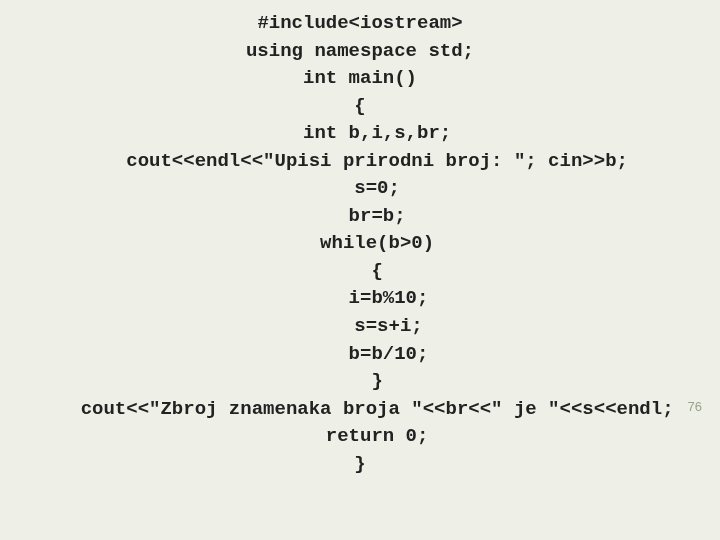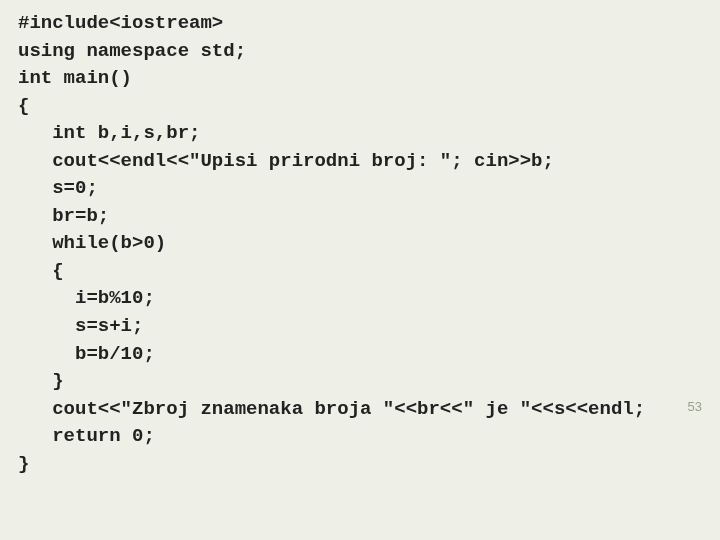--- a/index.html
+++ b/index.html
@@ -13,20 +13,21 @@
     font-weight: bold;
     color: #222;
     overflow: hidden;
   }
   .slide {
     position: relative;
     width: 720px;
     height: 424px;
     box-sizing: border-box;
     padding: 10px 18px 0 18px;
+    text-align: center;
   }
   .code {
     white-space: pre;
     line-height: 1.45;
   }
   .page-num {
     position: absolute;
     right: 18px;
     bottom: 10px;
     font-family: Arial, Helvetica, sans-serif;
@@ -49,14 +50,14 @@
    br=b;
    while(b&gt;0)
    {
      i=b%10;
      s=s+i;
      b=b/10;
    }
    cout&lt;&lt;"Zbroj znamenaka broja "&lt;&lt;br&lt;&lt;" je "&lt;&lt;s&lt;&lt;endl;
    return 0;
 }</div>
-  <div class="page-num">53</div>
+  <div class="page-num">76</div>
 </div>
 
 </body></html>

